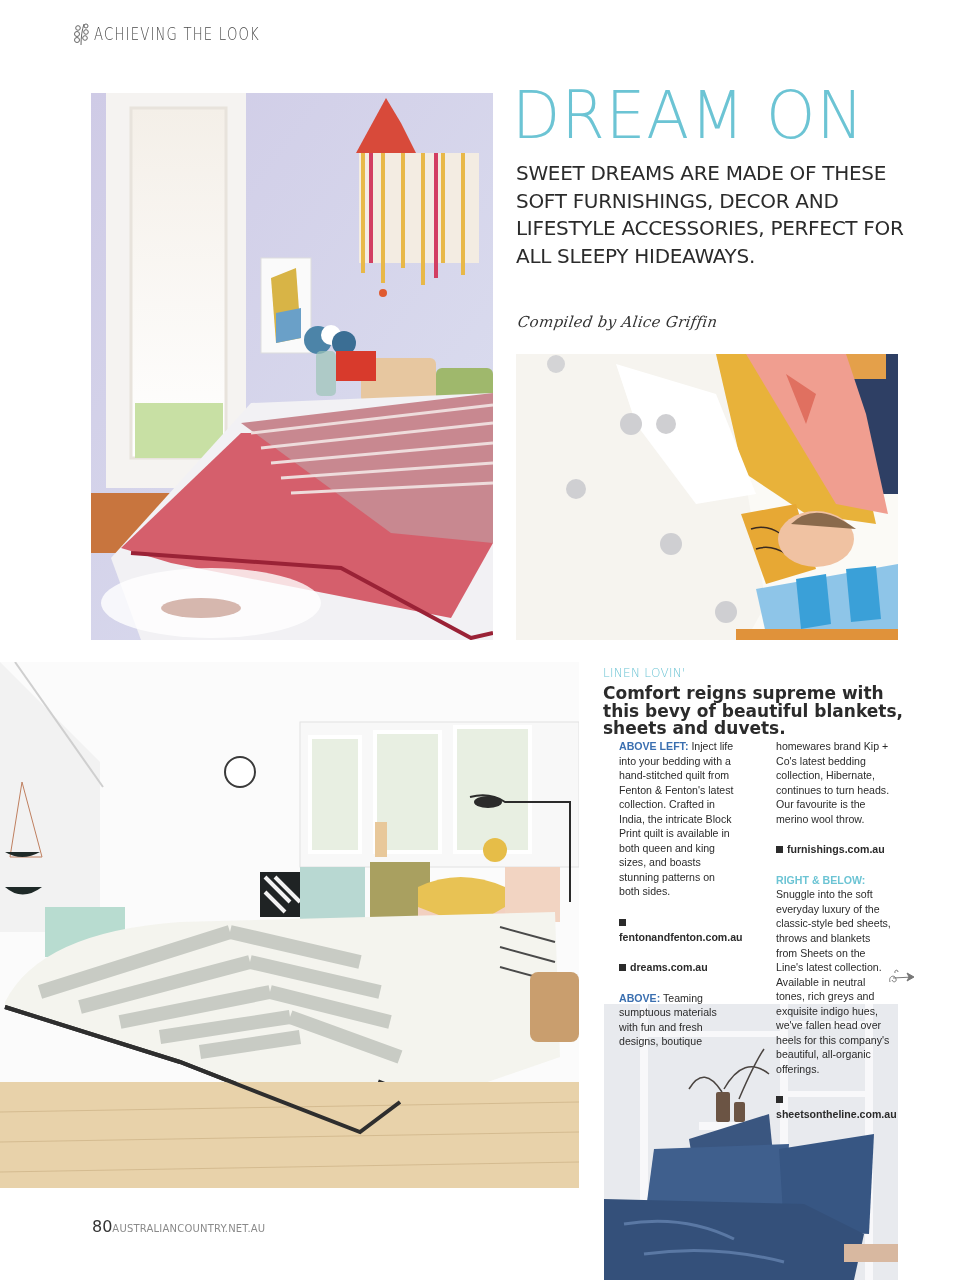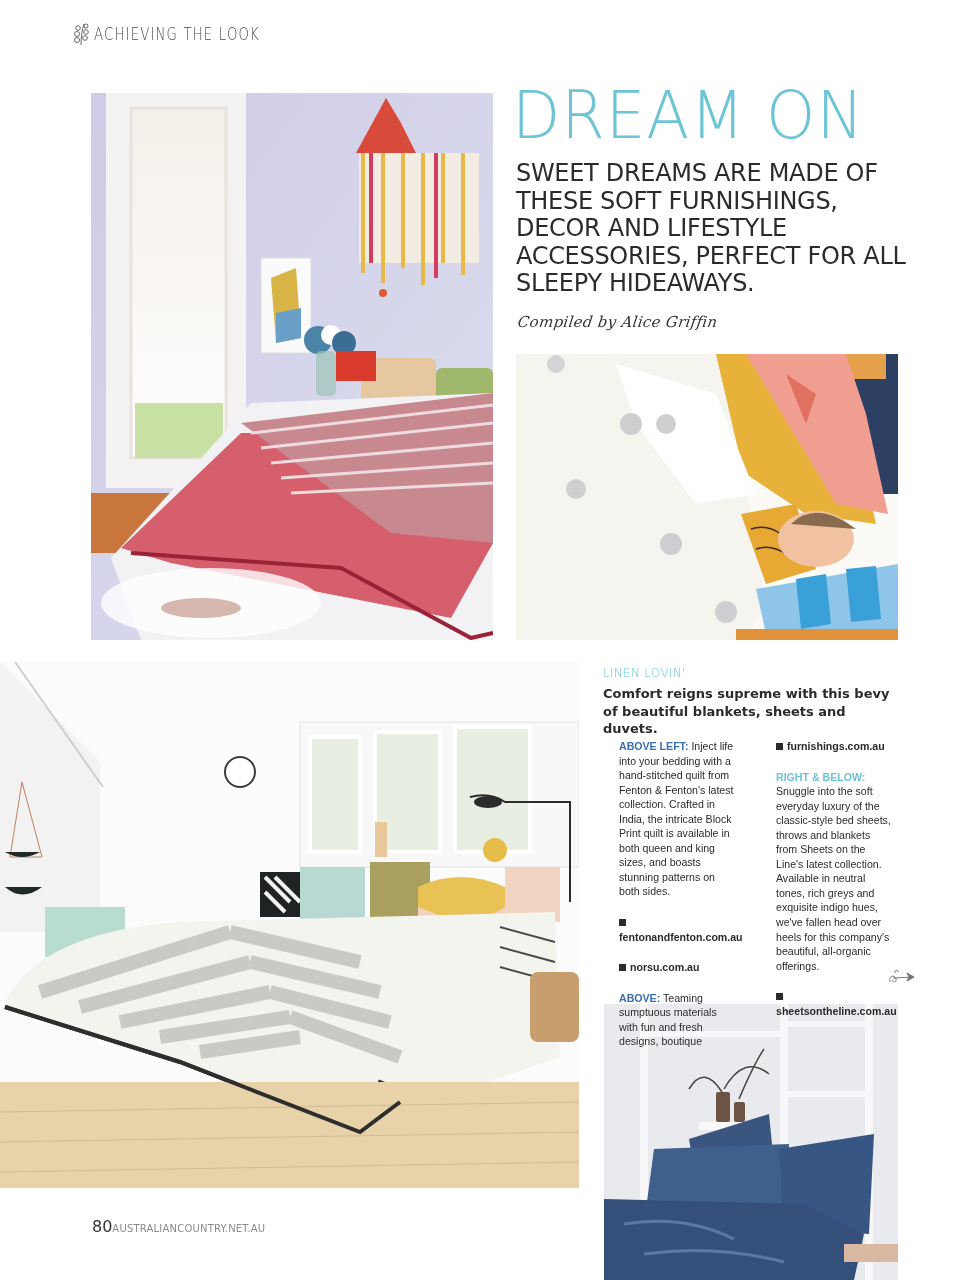--- a/index.html
+++ b/index.html
@@ -4,32 +4,32 @@
 <style>
   html,body{margin:0;padding:0;}
   body{width:966px;height:1280px;position:relative;background:#ffffff;overflow:hidden;font-family:"Liberation Sans",sans-serif;color:#2b2b2b;}
   .abs{position:absolute;}
   
   .section-tag{left:72px;top:22px;display:flex;align-items:center;gap:4px;}
   .section-tag .leaf{width:18px;height:24px;}
   .section-tag .label{font-family:"DejaVu Sans",sans-serif;font-size:17px;letter-spacing:1.5px;color:#4a4a4a;font-weight:300;transform:scaleX(0.78);transform-origin:left bottom;white-space:nowrap;line-height:20px;}
   
   .title{left:512px;top:80px;font-family:"DejaVu Sans",sans-serif;font-weight:300;font-size:66px;color:#6cc4d4;letter-spacing:1px;line-height:72px;white-space:nowrap;transform:scaleX(0.95);transform-origin:left top;}
-  .subtitle{left:516px;top:160px;width:400px;font-family:"DejaVu Sans",sans-serif;font-size:24px;line-height:27.5px;color:#2b2b2b;letter-spacing:-0.3px;text-transform:uppercase;}
+  .subtitle{left:516px;top:160px;width:400px;font-family:"DejaVu Sans",sans-serif;font-size:20px;line-height:27.5px;color:#2b2b2b;letter-spacing:-0.3px;text-transform:uppercase;}
   .byline{left:518px;top:313px;font-family:"DejaVu Serif",serif;font-style:italic;font-size:15px;color:#333;letter-spacing:0.3px;transform:skewX(-8deg);}
   
   .photo{overflow:hidden;}
   .photo svg{display:block;width:100%;height:100%;}
   .p1{left:91px;top:93px;width:402px;height:547px;}
   .p2{left:516px;top:354px;width:382px;height:286px;}
   .p3{left:0px;top:662px;width:579px;height:526px;}
   .p4{left:604px;top:1004px;width:294px;height:276px;}
   
   .section-head{left:603px;top:661px;font-family:"DejaVu Sans",sans-serif;font-weight:300;font-size:12px;color:#6cc4d4;letter-spacing:0.3px;line-height:24px;}
-  .standfirst{left:603px;top:685px;width:300px;font-family:"DejaVu Sans",sans-serif;font-weight:bold;font-size:13px;line-height:17.5px;color:#2b2b2b;}
+  .standfirst{left:603px;top:685px;width:300px;font-family:"DejaVu Sans",sans-serif;font-weight:bold;font-size:17px;line-height:17.5px;color:#2b2b2b;}
   .col{top:723px;width:150px;font-family:"Liberation Sans",sans-serif;font-size:10.6px;line-height:14.55px;color:#2b2b2b;}
   .col1{left:603px;}
   .col2{left:760px;}
   .col p{margin:16px;}
   .lab-blue{color:#3a6fb0;font-weight:bold;}
   .lab-cyan{color:#6cc4d4;font-weight:bold;}
   .url{font-weight:bold;}
   .sq{display:inline-block;width:7px;height:7px;background:#2b2b2b;margin-right:4px;vertical-align:0px;}
   .end-ornament{left:887px;top:968px;width:30px;height:18px;}
   
@@ -180,25 +180,26 @@
     <rect x="240" y="240" width="54" height="18" fill="#d8b8a0"></rect>
   </svg>
 </div>
 
 <div class="abs section-head">LINEN LOVIN'</div>
 <div class="abs standfirst">Comfort reigns supreme with this bevy of beautiful blankets, sheets and duvets.</div>
 
 <div class="abs col col1">
   <p><span class="lab-blue">ABOVE LEFT:</span><span> Inject life into your bedding with a hand-stitched quilt from Fenton &amp; Fenton's latest collection. Crafted in India, the intricate Block Print quilt is available in both queen and king sizes, and boasts stunning patterns on both sides.</span></p>
   <p><span class="sq"></span><span class="url">fentonandfenton.com.au</span></p>
-  <p><span class="sq"></span><span class="url">norsu.com.au</span></p>
+  <p><span class="sq"></span><span class="url">dreams.com.au</span></p>
   <p><span class="lab-blue">ABOVE:</span><span> Teaming sumptuous materials with fun and fresh designs, boutique</span></p>
 </div>
 
 <div class="abs col col2">
+  <p><span>homewares brand Kip + Co's latest bedding collection, Hibernate, continues to turn heads. Our favourite is the merino wool throw.</span></p>
   <p><span class="sq"></span><span class="url">furnishings.com.au</span></p>
   <p><span class="lab-cyan">RIGHT &amp; BELOW:</span><span> Snuggle into the soft everyday luxury of the classic-style bed sheets, throws and blankets from Sheets on the Line's latest collection. Available in neutral tones, rich greys and exquisite indigo hues, we've fallen head over heels for this company's beautiful, all-organic offerings.</span></p>
   <p><span class="sq"></span><span class="url">sheetsontheline.com.au</span></p>
 </div>
 
 <svg class="abs end-ornament" viewBox="0 0 30 18">
   <g fill="none" stroke="#777" stroke-width="1">
     <path d="M3 14 C1 8 8 6 9 11 C10 14 6 15 5 12"></path>
     <path d="M8 5 C7 2 11 1 11 4"></path>
     <path d="M6 10 L26 9"></path>

